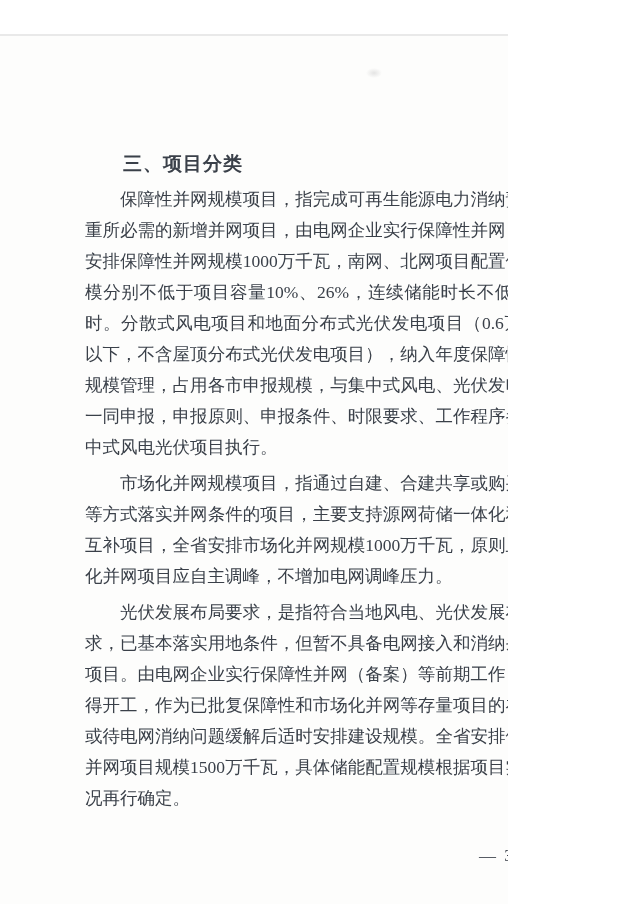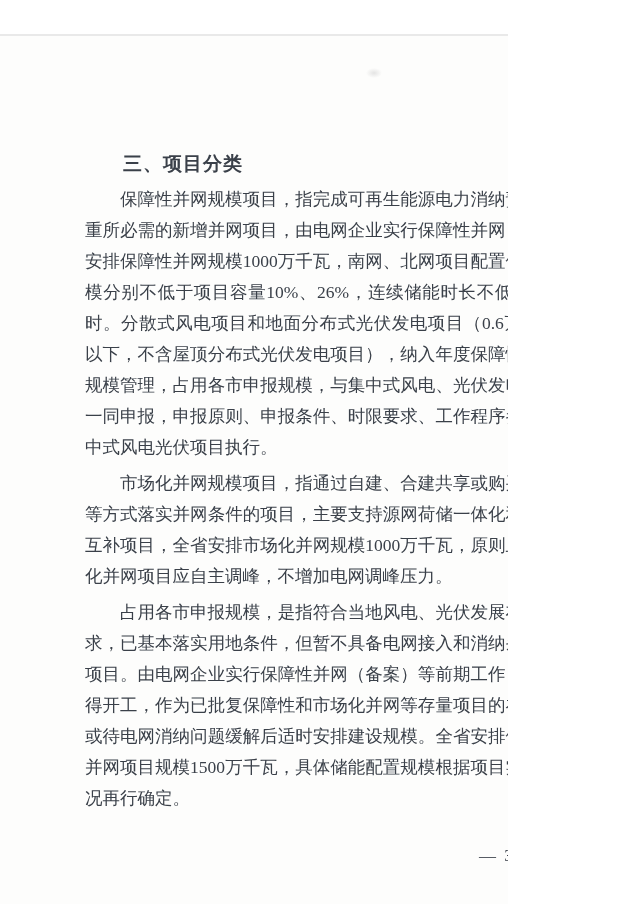--- a/index.html
+++ b/index.html
@@ -75,17 +75,17 @@
   <div class="scan-smudge"></div>
 
   <div class="content">
     <div class="doc-heading">三、项目分类</div>
 
 
     <p class="doc-paragraph"><span class="lead">保障性并网规模项目</span><span>，指完成可再生能源电力消纳责任权重所必需的新增并网项目，由电网企业实行保障性并网，全省安排保障性并网规模1000万千瓦，南网、北网项目配置储能规模分别不低于项目容量10%、26%，连续储能时长不低于2小时。分散式风电项目和地面分布式光伏发电项目（0.6万千瓦以下，不含屋顶分布式光伏发电项目），纳入年度保障性并网规模管理，占用各市申报规模，与集中式风电、光伏发电项目一同申报，申报原则、申报条件、时限要求、工作程序参照集中式风电光伏项目执行。</span></p>
 
     <p class="doc-paragraph"><span class="lead">市场化并网规模项目</span><span>，指通过自建、合建共享或购买服务等方式落实并网条件的项目，主要支持源网荷储一体化和多能互补项目，全省安排市场化并网规模1000万千瓦，原则上市场化并网项目应自主调峰，不增加电网调峰压力。</span></p>
 
-    <p class="doc-paragraph"><span class="lead">占用各市申报规模</span><span>，是指符合当地风电、光伏发展布局要求，已基本落实用地条件，但暂不具备电网接入和消纳条件的项目。由电网企业实行保障性并网（备案）等前期工作，但不得开工，作为已批复保障性和市场化并网等存量项目的补充，或待电网消纳问题缓解后适时安排建设规模。全省安排储备类并网项目规模1500万千瓦，具体储能配置规模根据项目实际情况再行确定。</span></p>
+    <p class="doc-paragraph"><span class="lead">光伏发展布局要求</span><span>，是指符合当地风电、光伏发展布局要求，已基本落实用地条件，但暂不具备电网接入和消纳条件的项目。由电网企业实行保障性并网（备案）等前期工作，但不得开工，作为已批复保障性和市场化并网等存量项目的补充，或待电网消纳问题缓解后适时安排建设规模。全省安排储备类并网项目规模1500万千瓦，具体储能配置规模根据项目实际情况再行确定。</span></p>
   </div>
 
   <div class="page-number">— 3 —</div>
 </div>
 
 </body></html>

